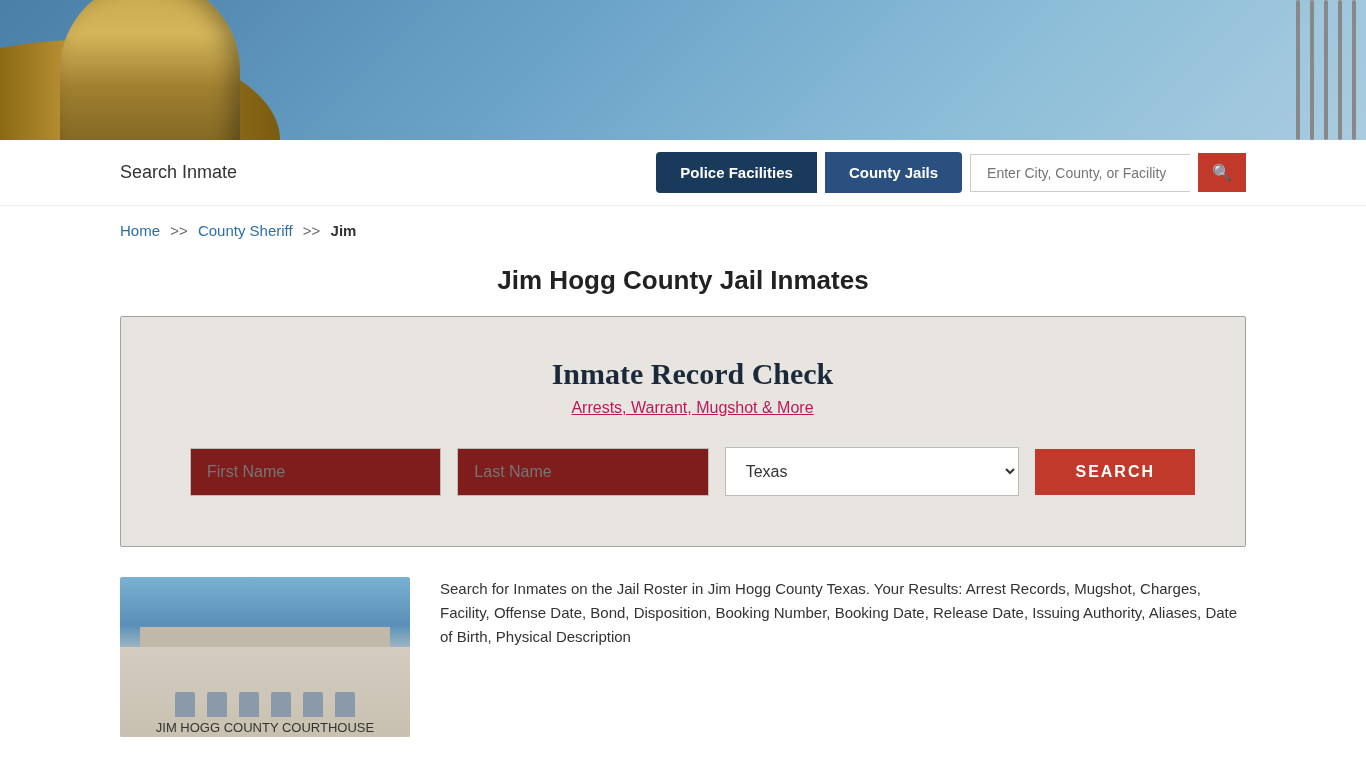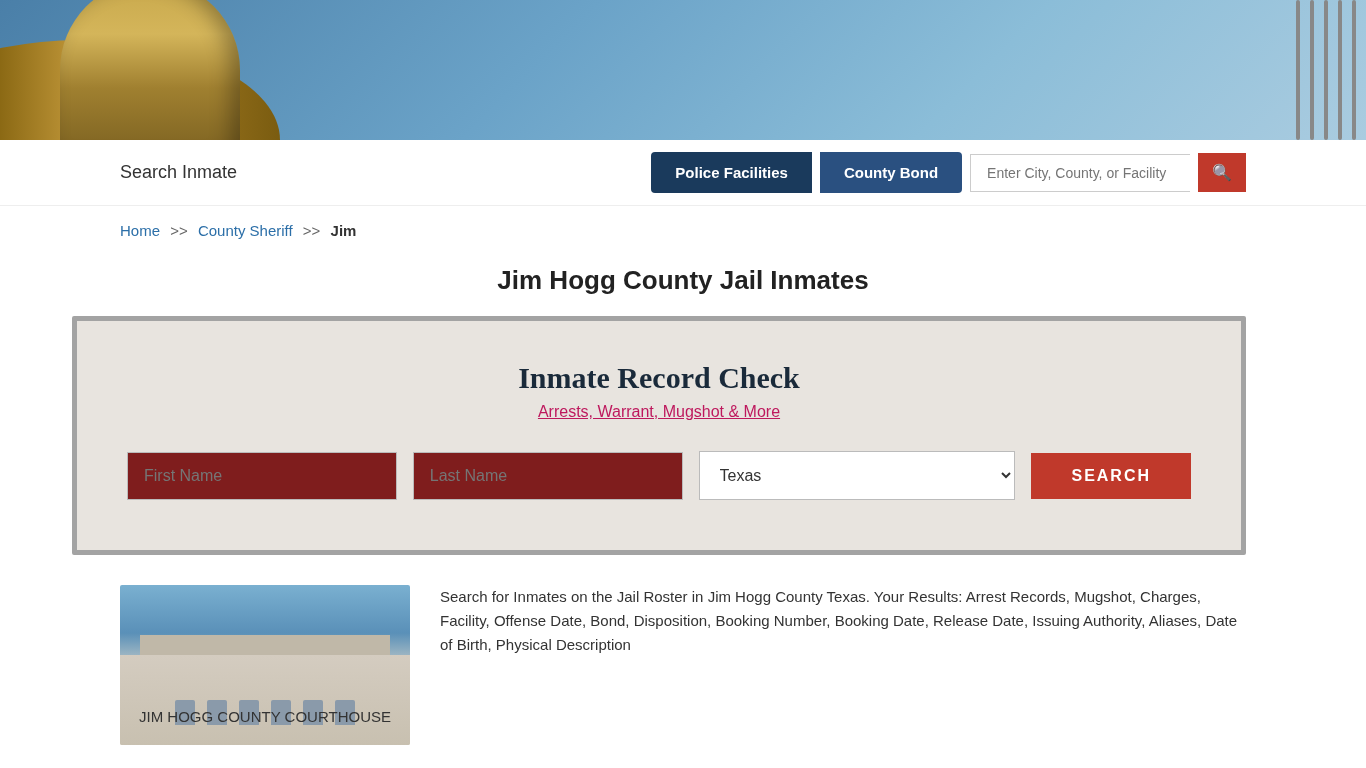--- a/index.html
+++ b/index.html
@@ -153,25 +153,25 @@
       text-align: center;
       font-size: 26px;
       font-family: Arial, sans-serif;
       color: #222;
       font-weight: bold;
       margin: 10px 0 20px 0;
     }
 
     
     .inmate-box {
-      margin: 0 120px 30px 72px;
+      margin: 0 120px 30px 120px;
       background: #e8e4df;
-      border: 5px solid #a3a3a3;
+      border: 1px solid #a3a3a3;
       border-radius: 2px;
-      padding: 40px 50px 30px 50px;
+      padding: 40px 50px 30px 69px;
     }
     .inmate-box-title {
       text-align: center;
       font-size: 30px;
       font-family: Georgia, serif;
       color: #1a2a3a;
       font-weight: bold;
       margin-bottom: 8px;
     }
     .inmate-box-subtitle {
@@ -265,23 +265,23 @@
       gap: 12px;
     }
     .jail-window {
       width: 20px;
       height: 25px;
       background: #8a9aaa;
       border-radius: 2px 2px 0 0;
     }
     .jail-sign {
       position: absolute;
-      bottom: 20px;
+      bottom: 2px;
       left: 50%; transform: translateX(-50%);
-      font-size: 15px;
+      font-size: 13px;
       color: #333;
       white-space: nowrap;
       font-family: Arial, sans-serif;
     }
     .bottom-text {
       font-size: 15px;
       font-family: Arial, sans-serif;
       color: #333;
       line-height: 1.6;
     }
@@ -299,21 +299,21 @@
     <div class="bar"></div>
     <div class="bar"></div>
     <div class="bar"></div>
   </div>
 </div>
 
 <div class="nav-bar">
   <span class="nav-left">Search Inmate</span>
   <div class="nav-right">
     <button class="nav-btn nav-btn-police">Police Facilities</button>
-    <button class="nav-btn nav-btn-county">County Bond</button>
+    <button class="nav-btn nav-btn-county">County Jails</button>
     <input class="nav-search-input" type="text" placeholder="Enter City, County, or Facility" style="">
     <button class="nav-search-btn">
       <span class="search-icon-white">🔍</span>
     </button>
   </div>
 </div>
 
 <div class="breadcrumb">
   <a href="#">Home</a>
   <span class="separator">&gt;&gt;</span>

